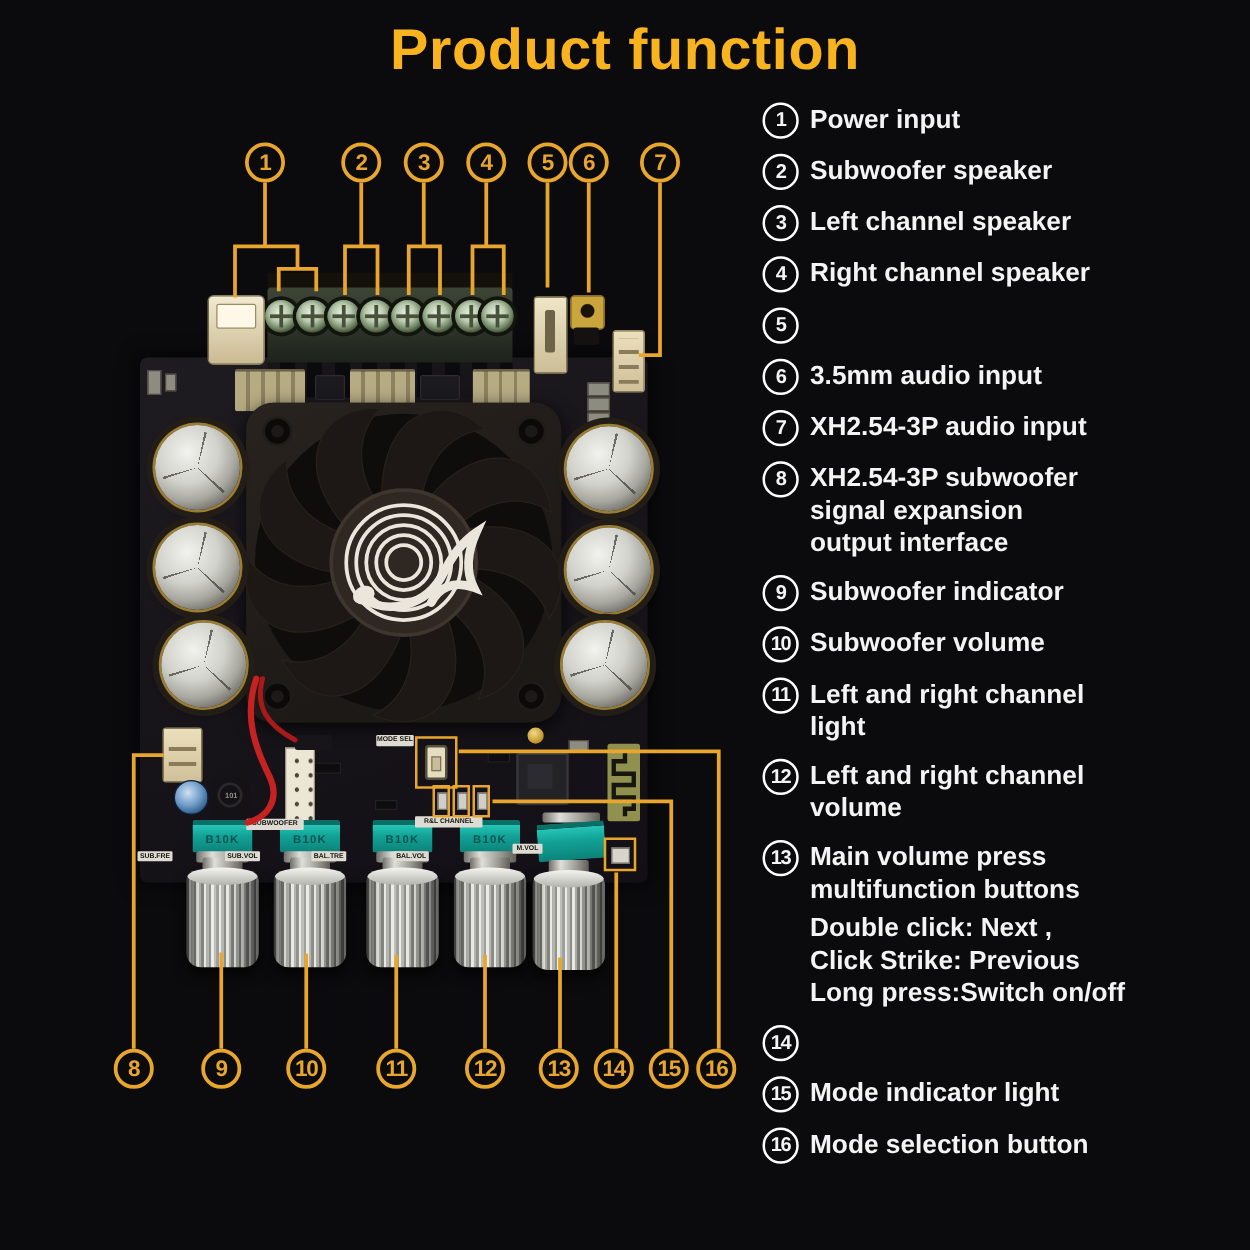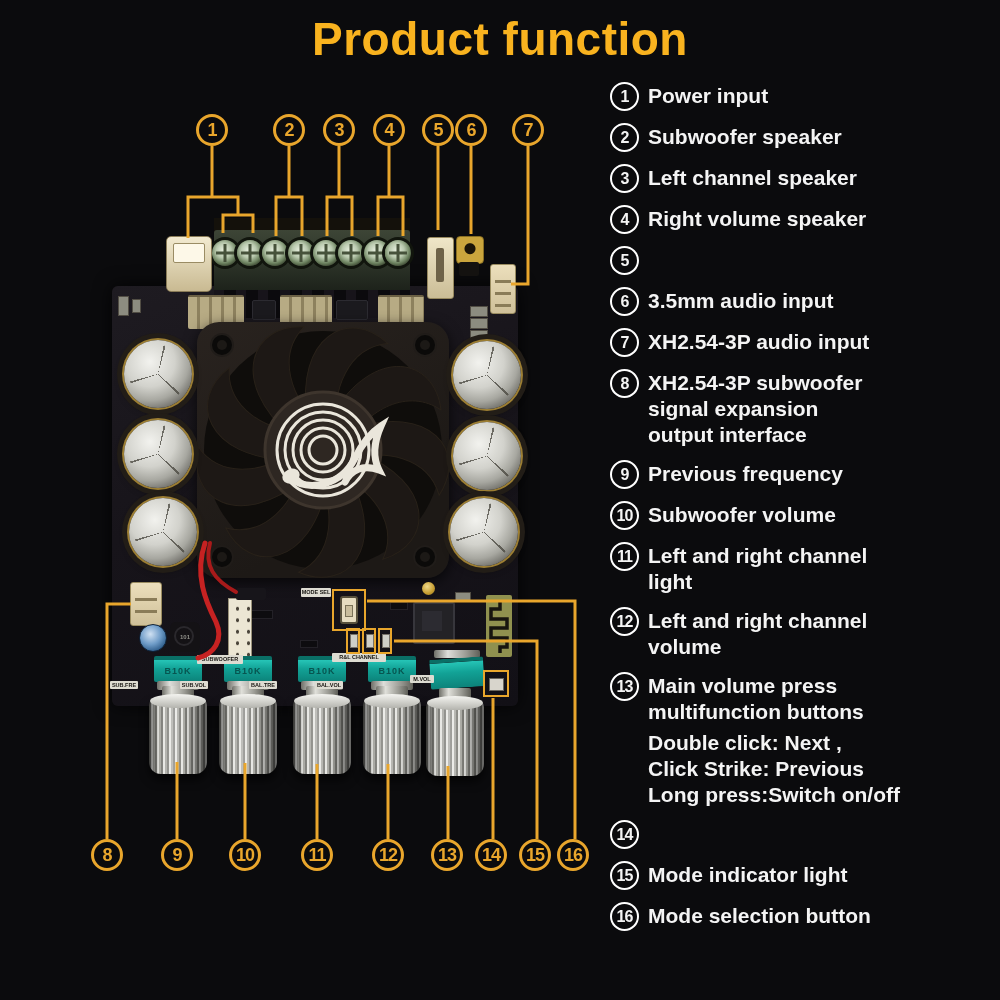--- a/index.html
+++ b/index.html
@@ -302,21 +302,21 @@
       </div>
       <div class="lg-item">
         <span class="lg-num">3</span>
         <div class="lg-text">
           <div class="lg-line">Left channel speaker</div>
         </div>
       </div>
       <div class="lg-item">
         <span class="lg-num">4</span>
         <div class="lg-text">
-          <div class="lg-line">Right volume speaker</div>
+          <div class="lg-line">Right channel speaker</div>
         </div>
       </div>
       <div class="lg-item">
         <span class="lg-num">5</span>
       </div>
       <div class="lg-item">
         <span class="lg-num">6</span>
         <div class="lg-text">
           <div class="lg-line">3.5mm audio input</div>
         </div>
@@ -331,21 +331,21 @@
         <span class="lg-num">8</span>
         <div class="lg-text">
           <div class="lg-line">XH2.54-3P subwoofer</div>
           <div class="lg-line">signal expansion</div>
           <div class="lg-line">output interface</div>
         </div>
       </div>
       <div class="lg-item">
         <span class="lg-num">9</span>
         <div class="lg-text">
-          <div class="lg-line">Previous frequency</div>
+          <div class="lg-line">Subwoofer indicator</div>
         </div>
       </div>
       <div class="lg-item">
         <span class="lg-num">10</span>
         <div class="lg-text">
           <div class="lg-line">Subwoofer volume</div>
         </div>
       </div>
       <div class="lg-item">
         <span class="lg-num">11</span>

